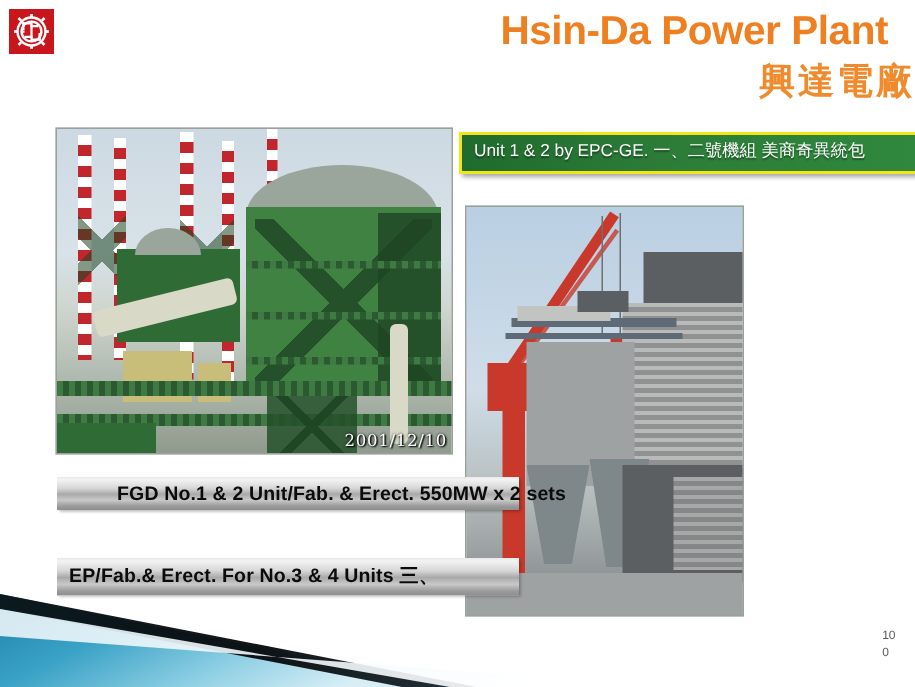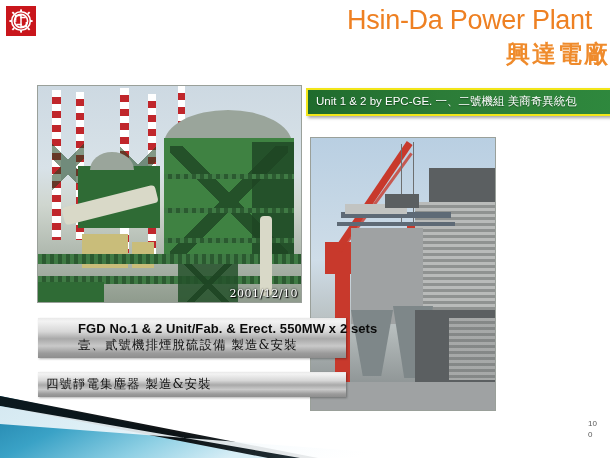--- a/index.html
+++ b/index.html
@@ -49,21 +49,21 @@
     color: #222;
     letter-spacing: 0.4px;
     white-space: nowrap;
     margin-top: 1px;
   }
 
   .title-en {
     position: absolute;
     right: 18px; top: 5px;
     font-size: 27px;
-    font-weight: normal;
+    font-weight: bold;
     color: #ee8022;
     letter-spacing: -0.3px;
     white-space: nowrap;
   }
   .title-cn {
     position: absolute;
     right: 0; top: 38px;
     font-family: "DejaVu Serif", "Liberation Serif", serif;
     font-size: 24px;
     font-weight: bold;
@@ -336,25 +336,24 @@
     <div class="bldg" style="left:0px;top:244px;width:186px;height:30px;"></div>
     <div class="bldg light" style="left:8px;top:240px;width:16px;height:16px;"></div>
   </div>
 
   <div class="callout">
     <div>Unit 1 &amp; 2 by EPC-GE. 一、二號機組 美商奇異統包</div>
   </div>
 
   <div class="band band-1">
     <div class="band-en">FGD No.1 &amp; 2 Unit/Fab. &amp; Erect. 550MW x 2 sets</div>
-    <div class="band-cn">壹、貳號機排煙脫硫設備  製造&amp;安裝</div>
   </div>
 
   <div class="band band-2">
-    <div class="band-cn">四號靜電集塵器  製造&amp;安裝</div>
+    <div class="band-en">EP/Fab.&amp; Erect. For No.3 &amp; 4 Units 三、</div>
   </div>
 
   <svg class="ribbon" viewBox="0 0 610 78" preserveAspectRatio="none">
     <defs>
       <linearGradient id="gblue" x1="0" y1="0" x2="1" y2="0.4">
         <stop offset="0" stop-color="#1f7fa8"></stop>
         <stop offset="0.35" stop-color="#3aa2c6"></stop>
         <stop offset="0.7" stop-color="#8fd0e4"></stop>
         <stop offset="1" stop-color="#d8eef6"></stop>
       </linearGradient>

